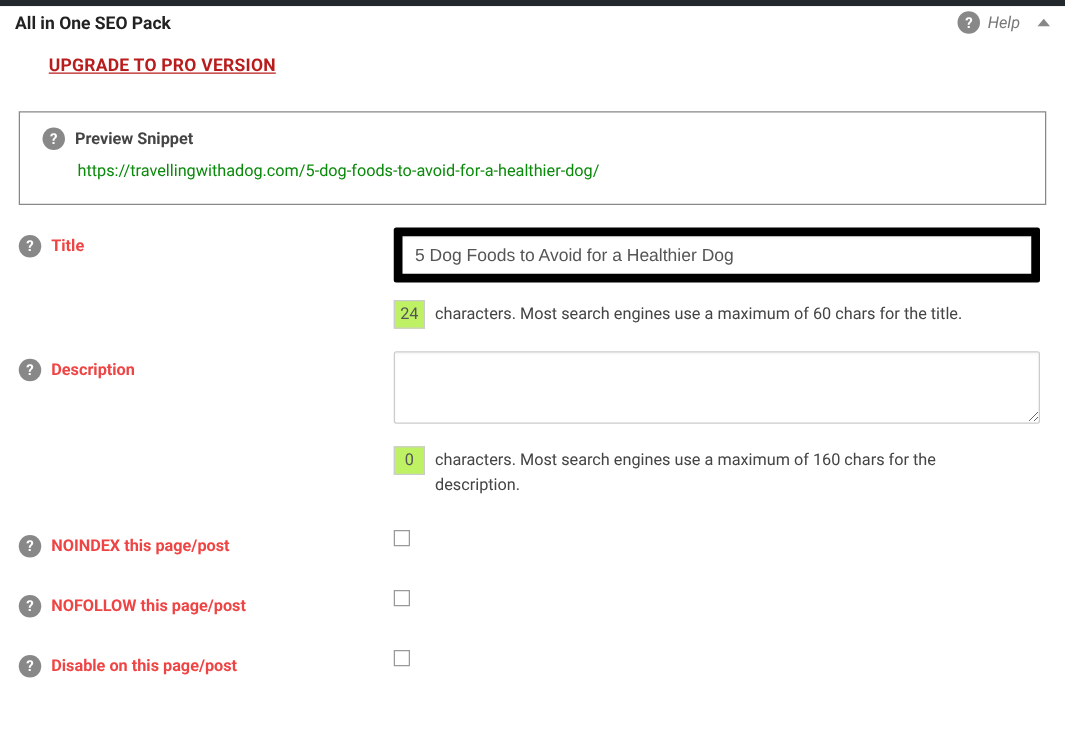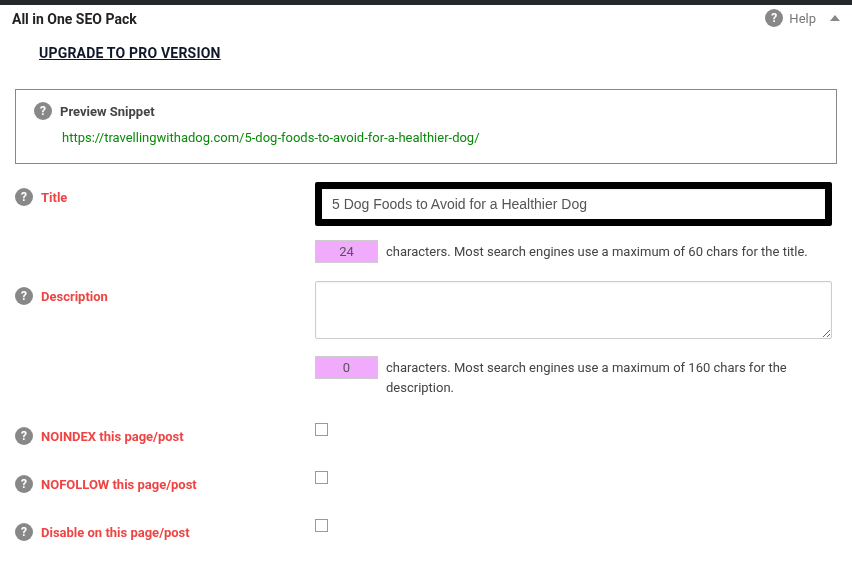--- a/index.html
+++ b/index.html
@@ -43,33 +43,33 @@
     border-radius: 50%;
     background: #888;
     color: #fff;
     display: inline-flex;
     align-items: center;
     justify-content: center;
     font-weight: bold;
     font-size: 12px;
     flex-shrink: 0;
   }
-  .help-text { color: #777; font-size: 13px; }
+  .help-text { color: #777; font-size: 13px; font-style: italic; }
   .arrow-up {
     width: 0; height: 0;
     border-left: 5px solid transparent;
     border-right: 5px solid transparent;
     border-bottom: 6px solid #888;
     margin-left: 8px;
   }
   .content {
     padding: 10px 15px 20px 15px;
   }
   .upgrade-link {
-    color: #0f172a;
+    color: #b91c1c;
     font-weight: bold;
     text-decoration: underline;
     font-size: 14px;
     letter-spacing: 0.2px;
     padding-left: 24px;
   }
   .preview-box {
     border: 1px solid #888;
     margin-top: 28px;
     padding: 12px 18px 18px 18px;
@@ -142,24 +142,24 @@
   }
   .subline {
     margin-top: 14px;
     display: flex;
     align-items: baseline;
     gap: 8px;
     flex-wrap: wrap;
   }
   .count-box {
     display: inline-block;
-    background: #f0abfc;
+    background: #bef264;
     border: 1px solid #ccc;
     padding: 3px 0;
-    width: 63px;
+    width: 25px;
     text-align: center;
     font-size: 13px;
     color: #555;
   }
   .subtext {
     color: #444;
     font-size: 13px;
     line-height: 1.5;
     max-width: 440px;
   }

